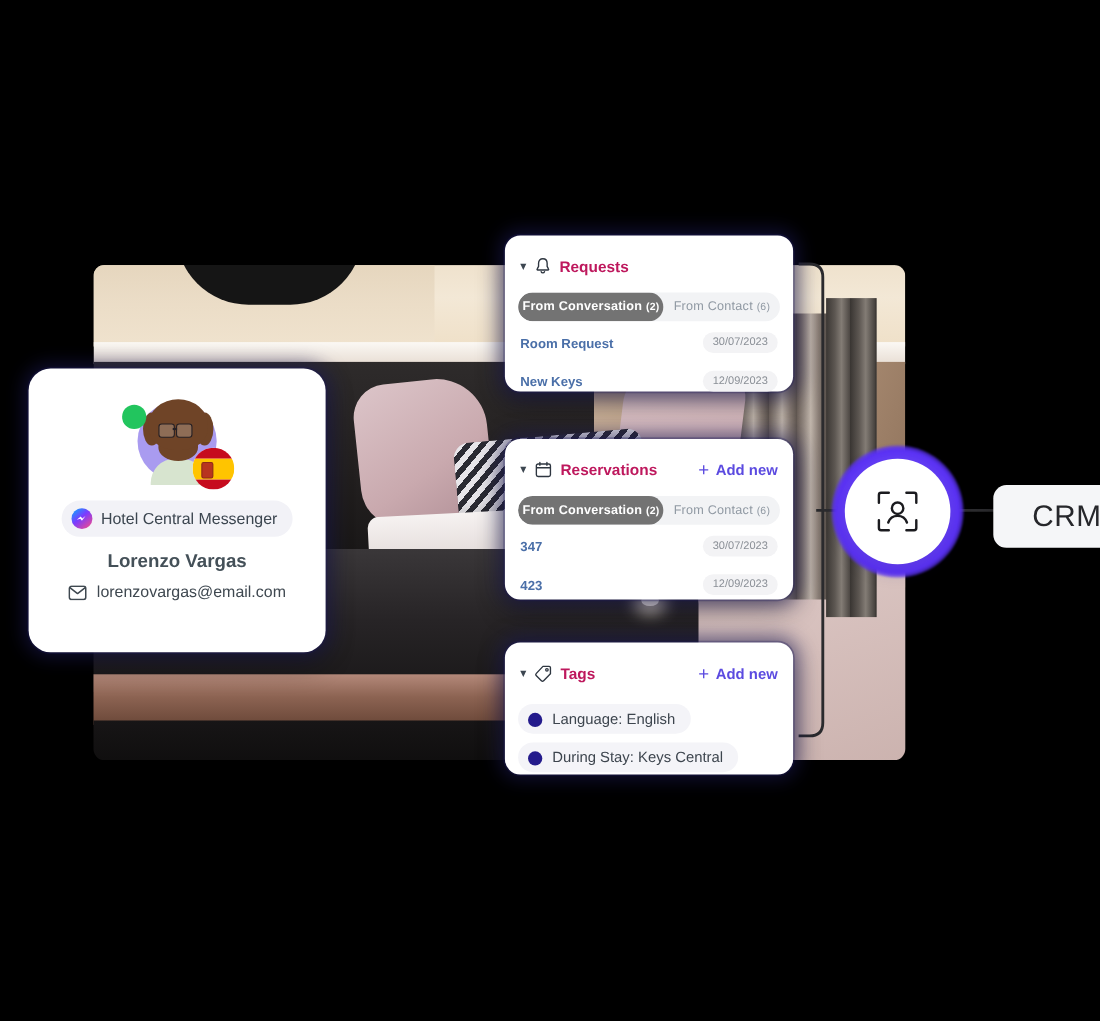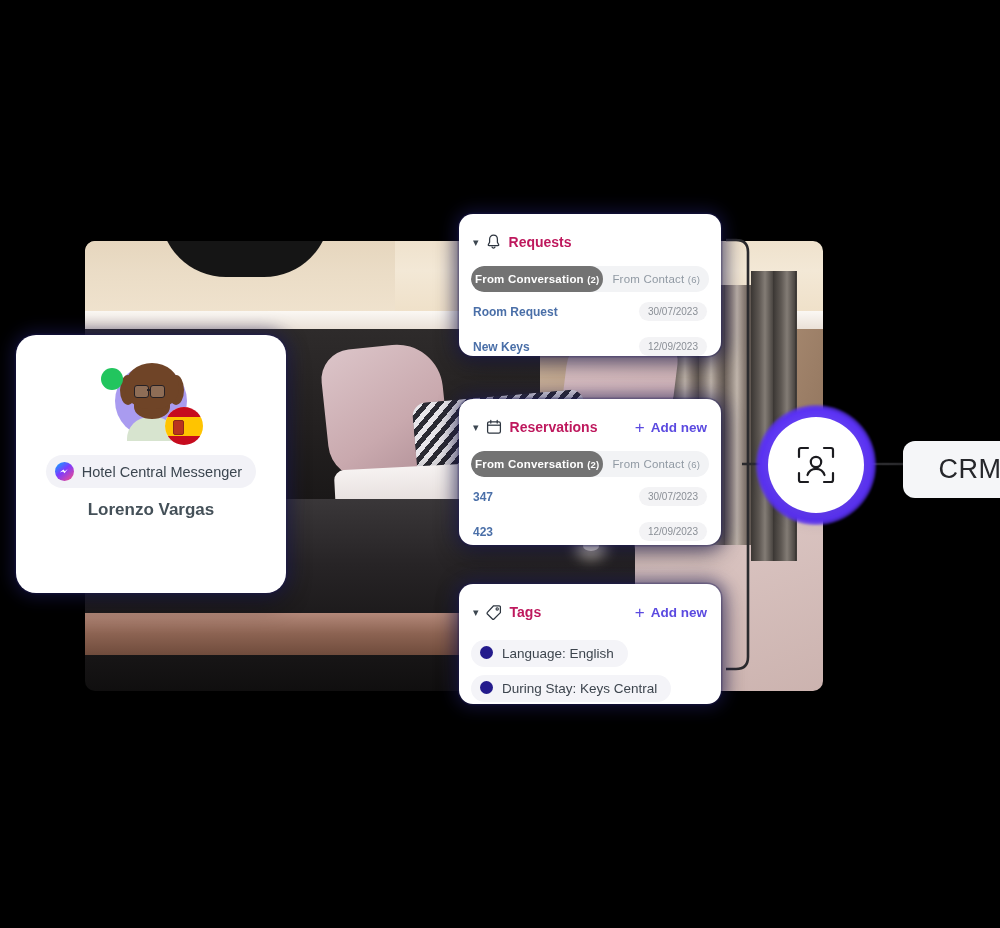--- a/index.html
+++ b/index.html
@@ -201,21 +201,21 @@
     background: #ffffff;
     border-radius: 14px;
     box-shadow:
       0 0 0 1.5px rgba(30,27,90,.30),
       0 0 16px 5px rgba(28,25,85,.55),
       0 10px 26px rgba(0,0,0,.30);
   }
 
   
   .contact-card {
-    left: 16px; top: 335px;
+    left: 26px; top: 335px;
     width: 270px; height: 258px;
     border-radius: 20px;
     padding: 0;
   }
   .avatar-zone {
     position: relative;
     width: 100px; height: 76px;
     margin: 30px auto 0;
   }
   .avatar-bg {
@@ -380,21 +380,21 @@
   }
   .row-date {
     margin-left: auto;
     font-size: 10px; color: #8a8f96;
     background: #f3f3f5;
     padding: 4px 9px;
     border-radius: 10px;
   }
 
   .tag-chip {
-    display: flex; align-items: flex-start; gap: 9px;
+    display: flex; align-items: flex-end; gap: 9px;
     margin: 8px 0 0 12px;
     width: fit-content;
     padding: 6px 14px 6px 9px;
     background: #f4f4f8;
     border-radius: 16px;
   }
   .tag-dot {
     width: 13px; height: 13px; border-radius: 50%;
     background: #241b8c; flex: 0 0 auto;
   }
@@ -482,20 +482,27 @@
       </div>
     </div>
 
     <div class="channel-pill">
       <span class="messenger-icon"></span>
       <span class="channel-name">Hotel Central Messenger</span>
     </div>
 
     <div class="contact-name">Lorenzo Vargas</div>
 
+    <div class="contact-row">
+      <svg class="icon-svg" width="17" height="14" viewBox="0 0 17 14">
+        <rect x="1" y="1" width="15" height="12" rx="2" fill="none" stroke="#3f4850" stroke-width="1.4"></rect>
+        <path d="M1.8 2.4 L8.5 7.6 L15.2 2.4" fill="none" stroke="#3f4850" stroke-width="1.4" stroke-linecap="round" stroke-linejoin="round"></path>
+      </svg>
+      <span>lorenzovargas@email.com</span>
+    </div>
 
   </div>
 
   <div class="card panel" style="left:459px; top:214px; height:142px;">
     <div class="panel-head">
       <span class="chev">▾</span>
       <svg class="icon-svg" width="15" height="16" viewBox="0 0 15 16">
         <path d="M7.5 1.2 C5.1 1.2 3.6 2.9 3.6 5.3 V8.2 L2.3 10.6 A0.6 0.6 0 0 0 2.8 11.5 H12.2 A0.6 0.6 0 0 0 12.7 10.6 L11.4 8.2 V5.3 C11.4 2.9 9.9 1.2 7.5 1.2 Z" fill="none" stroke="#2e3640" stroke-width="1.25" stroke-linejoin="round"></path>
         <path d="M6 13 A1.6 1.6 0 0 0 9 13" fill="none" stroke="#2e3640" stroke-width="1.25" stroke-linecap="round"></path>
       </svg>

